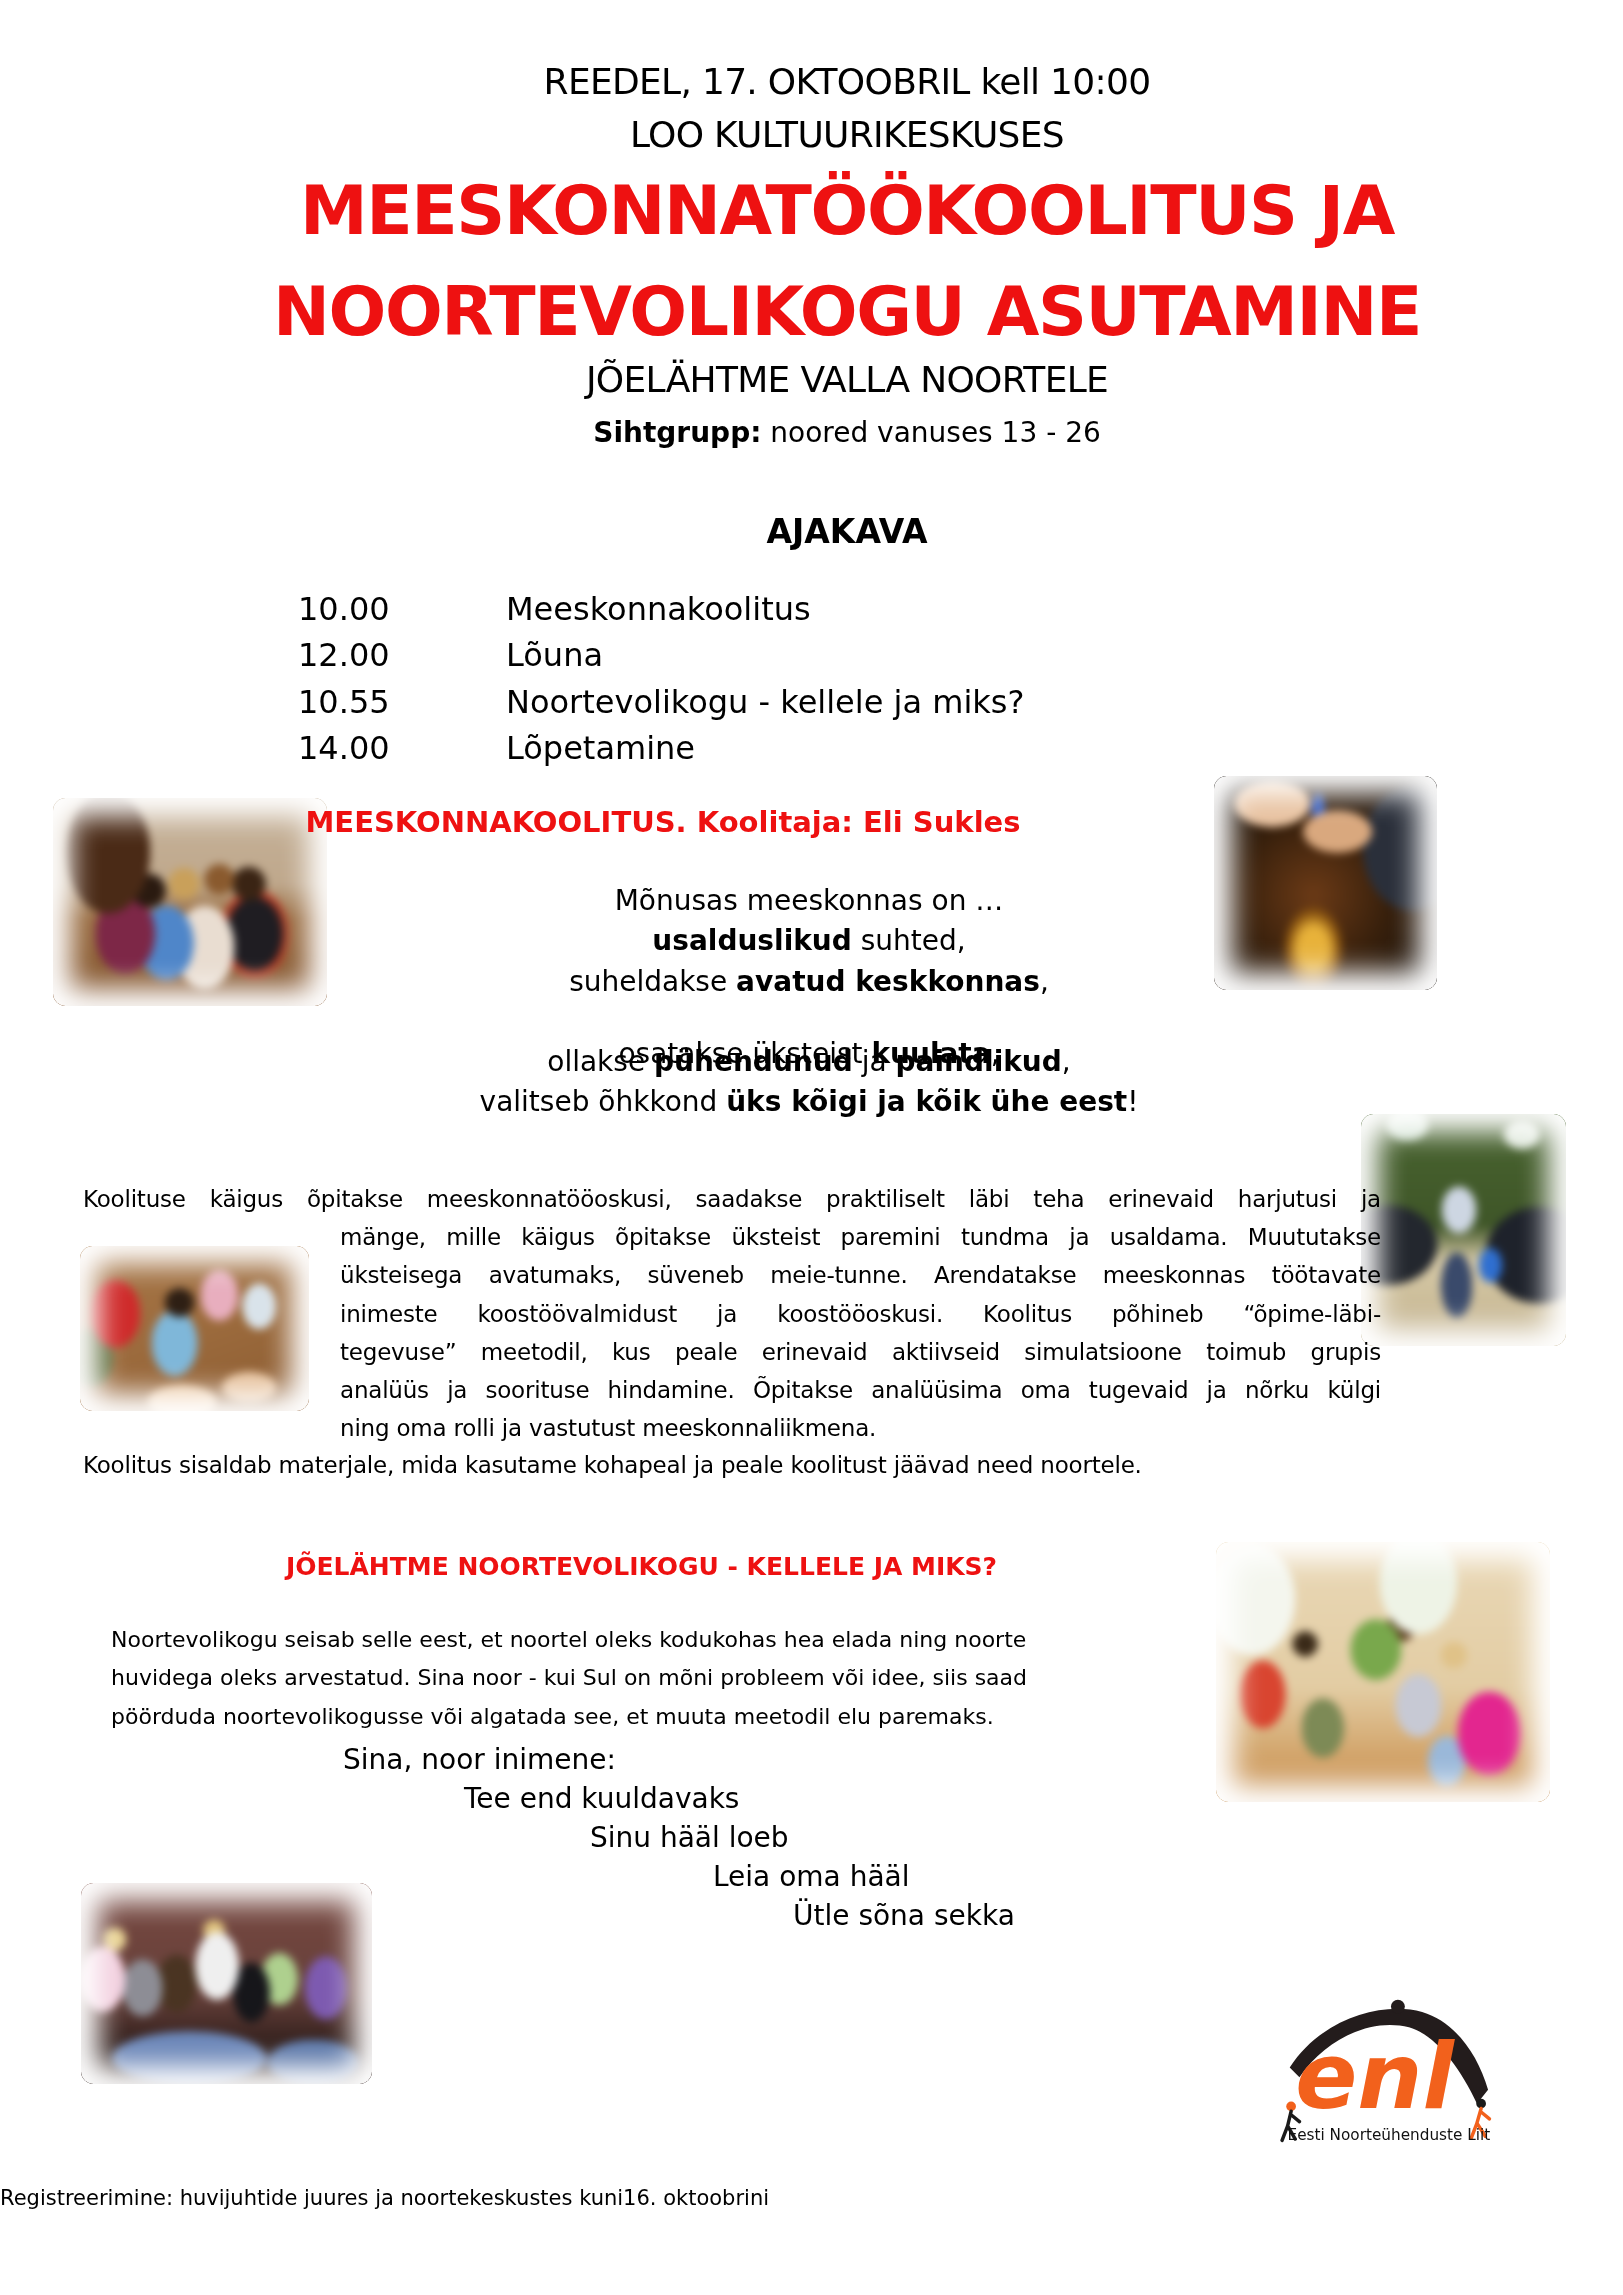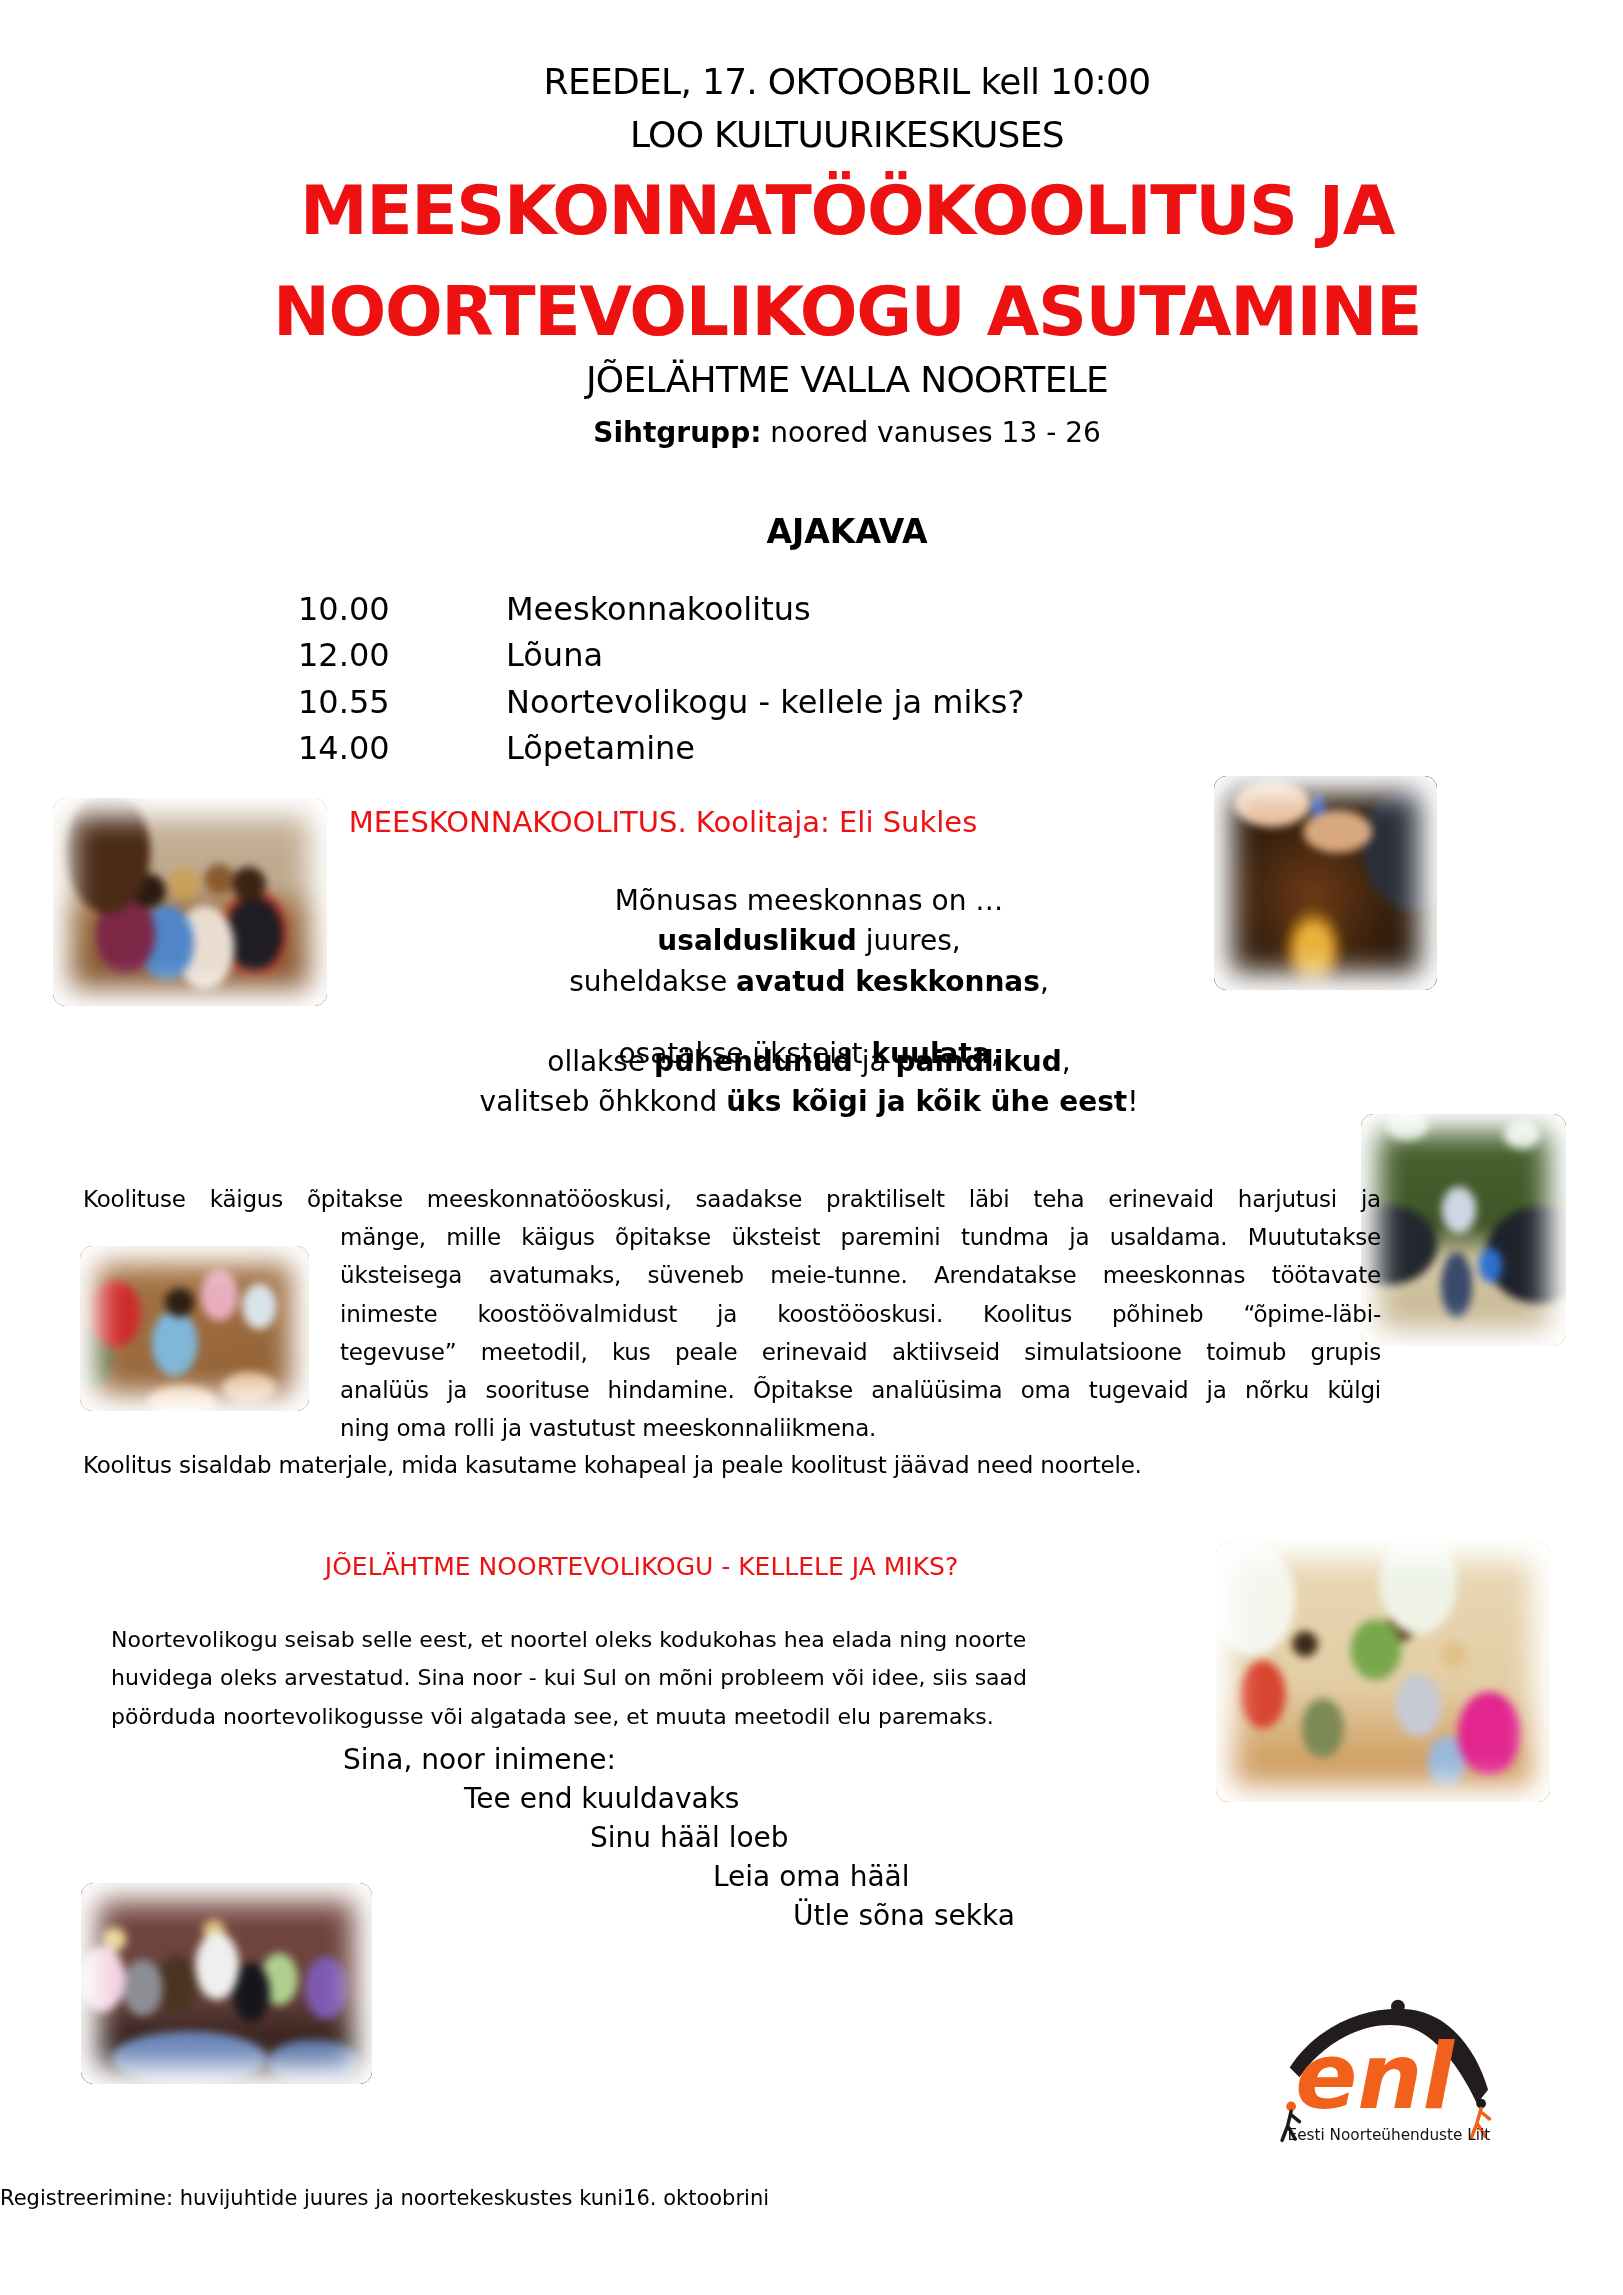--- a/index.html
+++ b/index.html
@@ -2,21 +2,21 @@
 <html style="font-size:11px"><head>
 <meta charset="utf-8">
 <style>
   html,body{margin:0;padding:0;background:#888;}
   .page{
     position:relative;width:1623px;height:2295px;background:#ffffff;
     font-family:"DejaVu Sans",sans-serif;color:#000;overflow:hidden;
     margin:0 auto;
   }
   .band{position:absolute;left:35px;width:1624px;text-align:center;white-space:nowrap;}
-  .red{color:#ee1111;}
+  .red{color:#ee1111;font-weight:bold;}
   .b{font-weight:bold;}
   
   .l-date{top:61px;font-size:36px;letter-spacing:-0.7px;}
   .l-venue{top:114px;font-size:36px;letter-spacing:-0.7px;}
   .l-title1{top:171px;font-size:68px;font-weight:bold;letter-spacing:-1.4px;}
   .l-title2{top:272px;font-size:68px;font-weight:bold;letter-spacing:-1.4px;}
   .l-subtitle{top:359px;font-size:36px;letter-spacing:-0.7px;}
   .l-audience{top:416px;font-size:28px;}
   .l-ajakava{top:512px;font-size:33px;font-weight:bold;}
   
@@ -156,21 +156,21 @@
       <div class="ph"></div>
     </div>
   <div class="photo" id="p6">
       <div class="ph"></div>
     </div>
 
   <div class="t-head red">MEESKONNAKOOLITUS. Koolitaja: Eli Sukles</div>
 
   <div class="motto" style="top:884px">Mõnusas meeskonnas on …</div>
   <div class="motto" style="top:924px">
-    <span class="b">usalduslikud</span><span> juures,</span>
+    <span class="b">usalduslikud</span><span> suhted,</span>
   </div>
   <div class="motto" style="top:965px">
     <span>suheldakse </span><span class="b">avatud keskkonnas</span><span>,</span>
   </div>
   <div class="motto" style="top:1037px">
     <span>osatakse üksteist </span><span class="b">kuulata</span><span>,</span>
   </div>
   <div class="motto" style="top:1045px">
     <span>ollakse </span><span class="b">pühendunud</span><span> ja </span><span class="b">paindlikud</span><span>,</span>
   </div>

